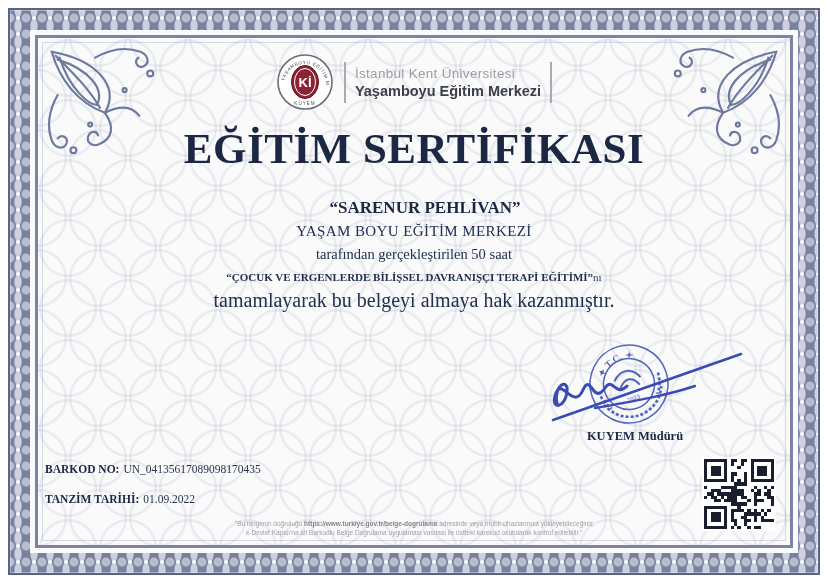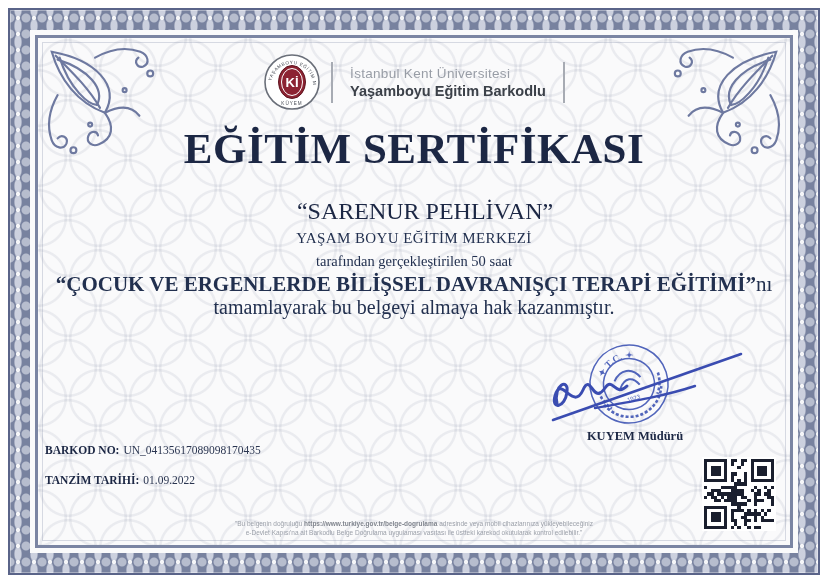--- a/index.html
+++ b/index.html
@@ -40,43 +40,43 @@
     content:"";position:absolute;inset:4px;border:1px solid rgba(123,133,163,.28);pointer-events:none;
   }
   .flourish{position:absolute;top:-2px;left:-2px;width:128px;height:128px;pointer-events:none;}
   .flourish.tr{left:auto;right:-2px;transform:scaleX(-1);}
   
   .lockup{
     margin-top:14px;display:flex;justify-content:center;align-items:center;gap:10px;height:60px;
   }
   .lockup-text{
     text-align:left;font-family:"Liberation Sans",sans-serif;
-    border-left:2px solid #a7abb3;border-right:2px solid #a7abb3;padding:3px 17px;
+    border-left:2px solid #a7abb3;border-right:2px solid #a7abb3;padding:3px 9px;
   }
   .uni-name{font-size:13.5px;color:#989da6;letter-spacing:.3px;line-height:17px;}
   .center-name{font-size:14.5px;color:#3c4149;font-weight:bold;line-height:18px;}
   
   .title{
     margin-top:14px;font-size:43px;font-weight:bold;color:#1c2744;letter-spacing:.5px;line-height:46px;
   }
-  .recipient{margin-top:26px;font-size:24px;font-weight:normal;color:#1c2744;margin-left:22px;}
+  .recipient{margin-top:26px;font-size:17px;font-weight:bold;color:#1c2744;margin-left:22px;}
   .body-block{margin-top:2px;color:#22304f;}
   .body-line{line-height:23px;}
   .bl1{font-size:15px;letter-spacing:.4px;}
   .bl2{font-size:14.5px;}
-  .bl3{font-size:21px;font-family:Liberation Serif, serif;}
+  .bl3{font-size:11px;font-family:Liberation Serif, serif;}
   .bl3 .quoted{font-weight:bold;}
   .bl4{font-size:20px;}
   
   .sig-art{position:absolute;left:505px;top:298px;width:212px;height:97px;}
   .signer{position:absolute;left:497px;top:388px;width:200px;text-align:center;}
   .signer-name{font-size:17px;font-weight:bold;color:#1c2744;letter-spacing:.4px;}
   .signer-role{font-size:12.5px;font-weight:bold;color:#1c2744;margin-top:3px;}
   
-  .details{position:absolute;left:7px;top:402px;text-align:left;}
+  .details{position:absolute;left:7px;top:421px;text-align:left;}
   .detail-row{margin-bottom:12px;white-space:nowrap;}
   .detail-label{font-size:11.5px;font-weight:bold;color:#1c2744;}
   .detail-value{font-size:11.5px;color:#2a3550;}
   
   .qr{position:absolute;right:14px;bottom:14px;width:70px;height:70px;background:#fff;padding:2px;}
   
   .footnote{
     position:absolute;left:60px;right:60px;top:481px;
     font-family:"Liberation Sans",sans-serif;font-size:6.5px;line-height:9px;color:#9a9fa8;
   }
@@ -126,21 +126,21 @@
             <text font-family="Liberation Sans, sans-serif" font-size="4.6" fill="#4a4f58" letter-spacing="0.6">
               <textPath href="#sealArc" startOffset="4">YAŞAMBOYU EĞİTİM MERKEZİ</textPath>
             </text>
             <ellipse cx="29" cy="29" rx="13.5" ry="16.5" fill="#8c2332" stroke="#5e1620" stroke-width="1"></ellipse>
             <ellipse cx="29" cy="29" rx="10.5" ry="13.5" fill="none" stroke="#ffffff" stroke-width="1"></ellipse>
             <text x="29" y="34" text-anchor="middle" font-family="Liberation Sans, sans-serif" font-weight="bold" font-size="13" fill="#ffffff">Kİ</text>
             <text x="29" y="52" text-anchor="middle" font-family="Liberation Sans, sans-serif" font-size="4.6" fill="#4a4f58" letter-spacing="1">KÜYEM</text>
           </svg>
           <div class="lockup-text">
             <div class="uni-name">İstanbul Kent Üniversitesi</div>
-            <div class="center-name">Yaşamboyu Eğitim Barkodlu</div>
+            <div class="center-name">Yaşamboyu Eğitim Merkezi</div>
           </div>
         </div>
 
         <div class="title">EĞİTİM SERTİFİKASI</div>
         <div class="recipient">“SARENUR PEHLİVAN”</div>
 
         <div class="body-block">
           <div class="body-line bl1">YAŞAM BOYU EĞİTİM MERKEZİ</div>
           <div class="body-line bl2">tarafından gerçekleştirilen 50 saat</div>
           <div class="body-line bl3"><span class="quoted">“ÇOCUK VE ERGENLERDE BİLİŞSEL DAVRANIŞÇI TERAPİ EĞİTİMİ”</span><span>nı</span></div>

